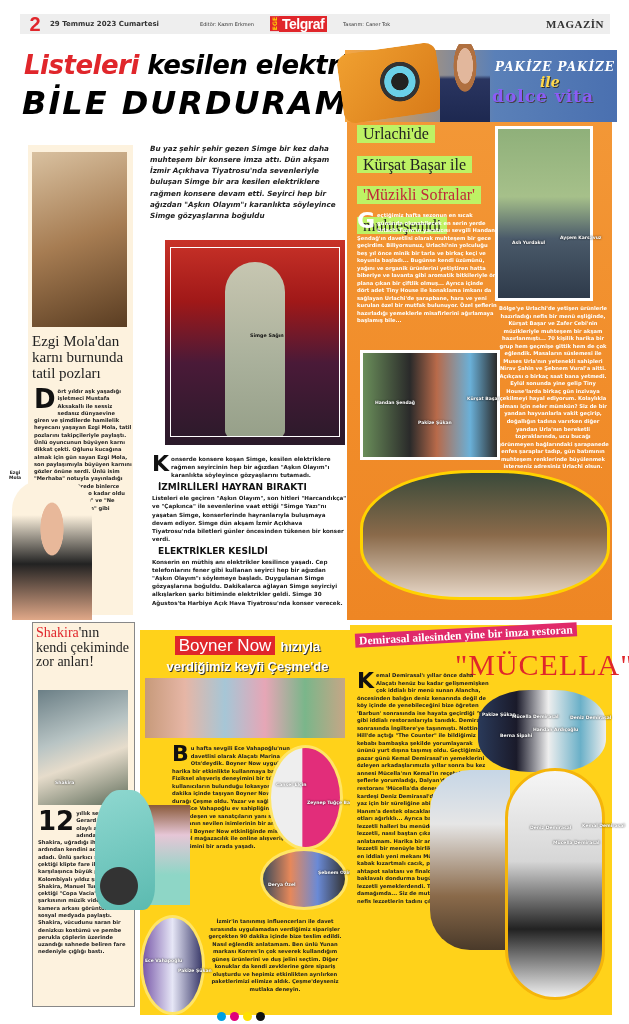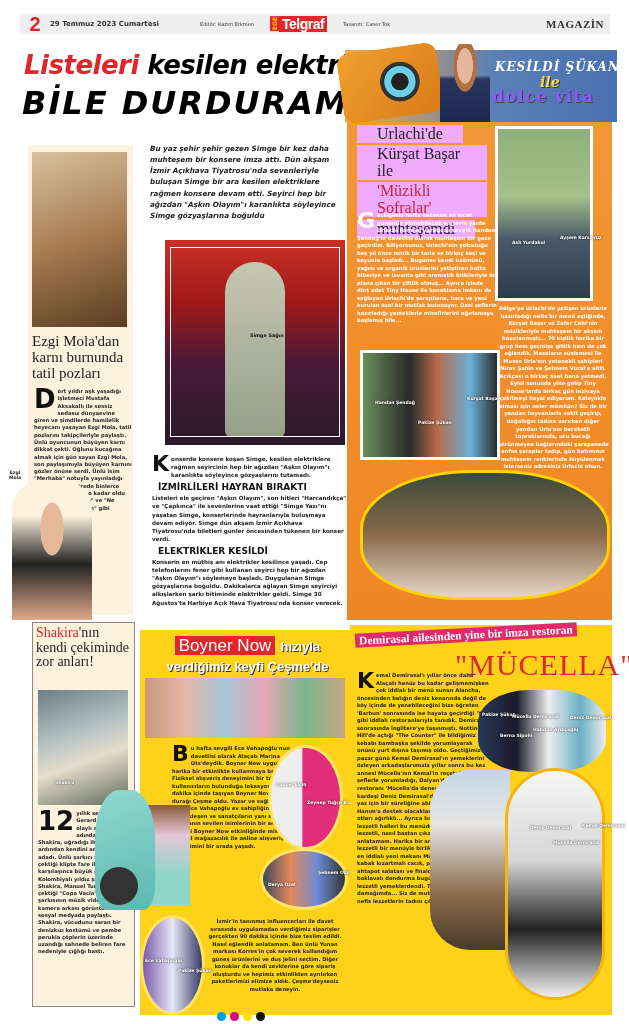--- a/index.html
+++ b/index.html
@@ -43,21 +43,21 @@
 .mid-text .drop{font-size:22px}
 
 .orange-box{left:347px;top:50px;width:265px;height:570px;background:linear-gradient(180deg,#f39a3a 0%,#f18d2a 60%,#ee8624 100%)}
 .banner{left:345px;top:50px;width:272px;height:72px;background:linear-gradient(90deg,#f8a742 0%,#5a80b8 55%,#4a70b0 100%)}
 .camera{left:340px;top:48px;width:100px;height:70px;background:radial-gradient(circle at 60% 50%,#222 0 12%,#6ad0e8 13% 22%,#333 23% 28%,transparent 29%),linear-gradient(135deg,#f0a030,#d87a18);border-radius:12px;transform:rotate(-8deg)}
 .pakize-photo{left:440px;top:44px;width:50px;height:78px;background:radial-gradient(ellipse at 50% 28%,#e2b79c 0 22%,#b07040 23% 32%,transparent 33%),linear-gradient(180deg,transparent 40%,#2a3560 45%,#1d2850 100%)}
 .banner-t1{left:495px;top:60px;font:italic bold 12px "DejaVu Serif",serif;color:#fff;letter-spacing:1px}
 .banner-t2{left:540px;top:74px;font:italic bold 14px "DejaVu Serif",serif;color:#ffd84a;text-shadow:1px 1px 0 #333}
 .banner-t3{left:492px;top:86px;font:bold 17px "DejaVu Serif",serif;color:#8b5cf6;text-shadow:1px 1px 0 #444;letter-spacing:1px}
 .urla-head{left:357px;top:124px;width:130px}
-.urla-head span{display:inline-block;background:#f0abfc;font:16px "Liberation Serif",serif;color:#222;padding:0 20px;margin-bottom:2px;line-height:1.1}
+.urla-head span{display:inline-block;background:#bef264;font:16px "Liberation Serif",serif;color:#222;padding:0 6px;margin-bottom:12px;line-height:1.1}
 .urla-head .red{color:#c0283a}
 .urla-text{left:357px;top:212px;width:140px;color:#fff;font:bold 5.2px "DejaVu Sans",sans-serif;line-height:1.45}
 .urla-text .drop{color:#fff;font-size:22px}
 .p1{left:495px;top:126px;width:98px;height:175px;background:#fff;padding:3px}
 .p1 div{width:100%;height:100%;background:linear-gradient(180deg,#8fb07a 0%,#a6c08a 40%,#4a5a6a 65%,#2e3a4a 100%)}
 .urla-text2{left:497px;top:305px;width:112px;color:#fff;font:bold 5.2px "DejaVu Sans",sans-serif;line-height:1.45;text-align:center}
 .p2{left:360px;top:350px;width:140px;height:110px;background:#fff;padding:3px}
 .p2 div{width:100%;height:100%;background:linear-gradient(90deg,#6a8e5a 0%,#2a2a2a 35%,#b86a4a 55%,#6ab0d8 80%,#2a2a2a 100%)}
 .p3{left:360px;top:470px;width:250px;height:130px;border-radius:45% 45% 40% 40%;border:3px solid #ffd200;background:linear-gradient(180deg,#3a4a3a 0%,#8a6a4a 50%,#e6d6c6 100%)}
 .lbl{position:absolute;font:bold 4.5px "DejaVu Sans",sans-serif;color:#fff;text-align:center;text-shadow:0 0 2px #000}
@@ -136,21 +136,21 @@
   <h3>İZMİRLİLERİ HAYRAN BIRAKTI</h3>
   <p>Listeleri ele geçiren "Aşkın Olayım", son hitleri "Harcandıkça" ve "Çapkınca" ile sevenlerine vaat ettiği "Simge Yazı"nı yaşatan Simge, konserlerinde hayranlarıyla buluşmaya devam ediyor. Simge dün akşam İzmir Açıkhava Tiyatrosu'nda biletleri günler öncesinden tükenen bir konser verdi.</p>
   <h3>ELEKTRİKLER KESİLDİ</h3>
   <p>Konserin en müthiş anı elektrikler kesilince yaşadı. Cep telefonlarını fener gibi kullanan seyirci hep bir ağızdan "Aşkın Olayım"ı söylemeye başladı. Duygulanan Simge gözyaşlarına boğuldu. Dakikalarca ağlayan Simge seyirciyi alkışlarken şarkı bitiminde elektrikler geldi. Simge 30 Ağustos'ta Harbiye Açık Hava Tiyatrosu'nda konser verecek.</p>
 </div>
 
 <div class="abs orange-box"></div>
 <div class="abs banner"></div>
 <div class="abs camera"></div>
 <div class="abs pakize-photo"></div>
-<div class="abs banner-t1">KESİLDİ ŞÜKAN</div>
+<div class="abs banner-t1">PAKİZE PAKİZE</div>
 <div class="abs banner-t2">ile</div>
 <div class="abs banner-t3">dolce vita</div>
 
 <div class="abs urla-head">
   <span>Urlachi'de</span><br>
   <span>Kürşat Başar ile</span><br>
   <span class="red">'Müzikli Sofralar'</span><br>
   <span>muhteşemdi</span>
 </div>
 <div class="abs p1">

